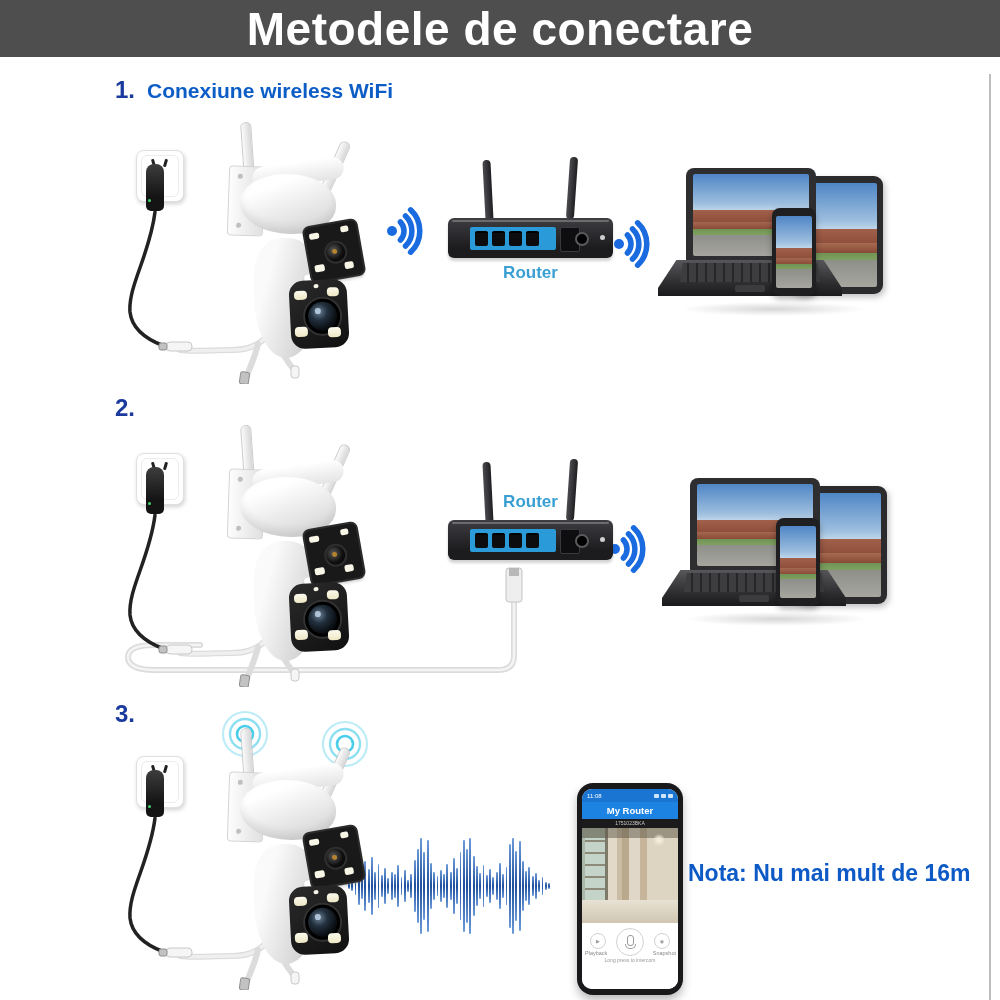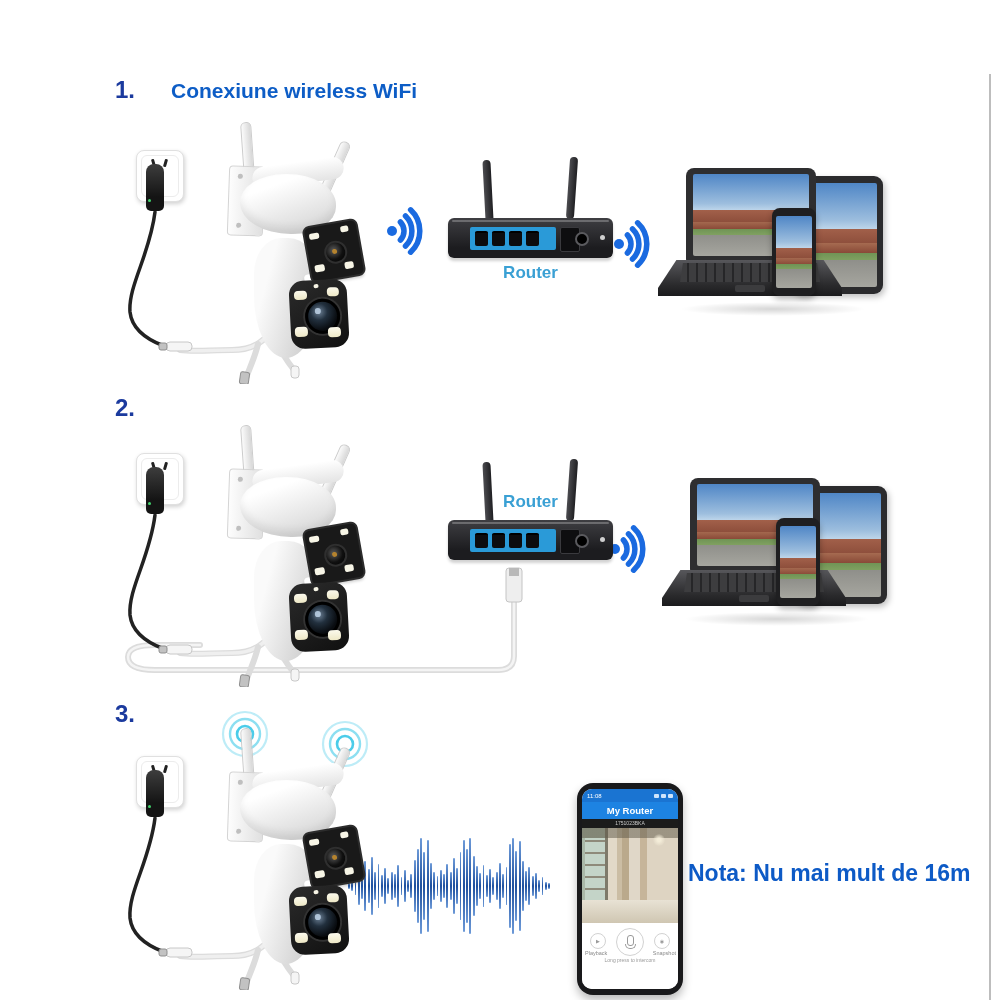--- a/index.html
+++ b/index.html
@@ -9,21 +9,21 @@
   
   .header{position:absolute;left:0;top:0;width:1000px;height:57px;background:#4e4e4e;
           display:flex;align-items:center;justify-content:center;}
   .header .title{color:#fff;font-size:46px;font-weight:bold;letter-spacing:.5px;}
 
   .right-edge{position:absolute;right:9px;top:74px;width:2px;height:926px;background:#bdbdbd;}
 
   
   .sec-head{position:absolute;display:flex;align-items:baseline;}
   .sec-num{color:#1b3a9e;font-size:24px;font-weight:bold;}
-  .sec-title{color:#0d5dc6;font-size:21px;font-weight:bold;margin-left:36px;}
+  .sec-title{color:#0d5dc6;font-size:21px;font-weight:bold;margin-left:12px;}
 
   
   .camera-scene{position:absolute;width:290px;height:262px;}
   .camera-scene .part{position:absolute;}
   .cam-cables{position:absolute;left:0;top:0;width:290px;height:262px;z-index:1;}
   .cable-black{fill:none;stroke:#222;stroke-width:3.5;stroke-linecap:round;}
   .cable-white-u{fill:none;stroke:#dcdcdc;stroke-width:6;stroke-linecap:round;}
   .cable-white{fill:none;stroke:#efefef;stroke-width:3.5;stroke-linecap:round;}
   .conn-white{fill:#f5f5f5;stroke:#c8c8c8;stroke-width:1;}
   .conn-silver{fill:#c2c2c2;stroke:#8f8f8f;stroke-width:1;}
@@ -171,20 +171,23 @@
   
   .note{position:absolute;left:688px;top:860px;color:#0d5ac6;font-size:23px;font-weight:bold;}
 
   .overlay-svg{position:absolute;left:0;top:400px;width:1000px;height:300px;}
 </style>
 </head>
 <body>
 
 <div class="page">
 
+  <div class="header">
+    <span class="title">Metodele de conectare</span>
+  </div>
   <div class="right-edge"></div>
 
   <div class="sec-head" style="left:115px;top:76px;">
     <span class="sec-num">1.</span>
     <span class="sec-title">Conexiune wireless WiFi</span>
   </div>
   <div class="sec-head" style="left:115px;top:394px;">
     <span class="sec-num">2.</span>
   </div>
   <div class="sec-head" style="left:115px;top:700px;">

